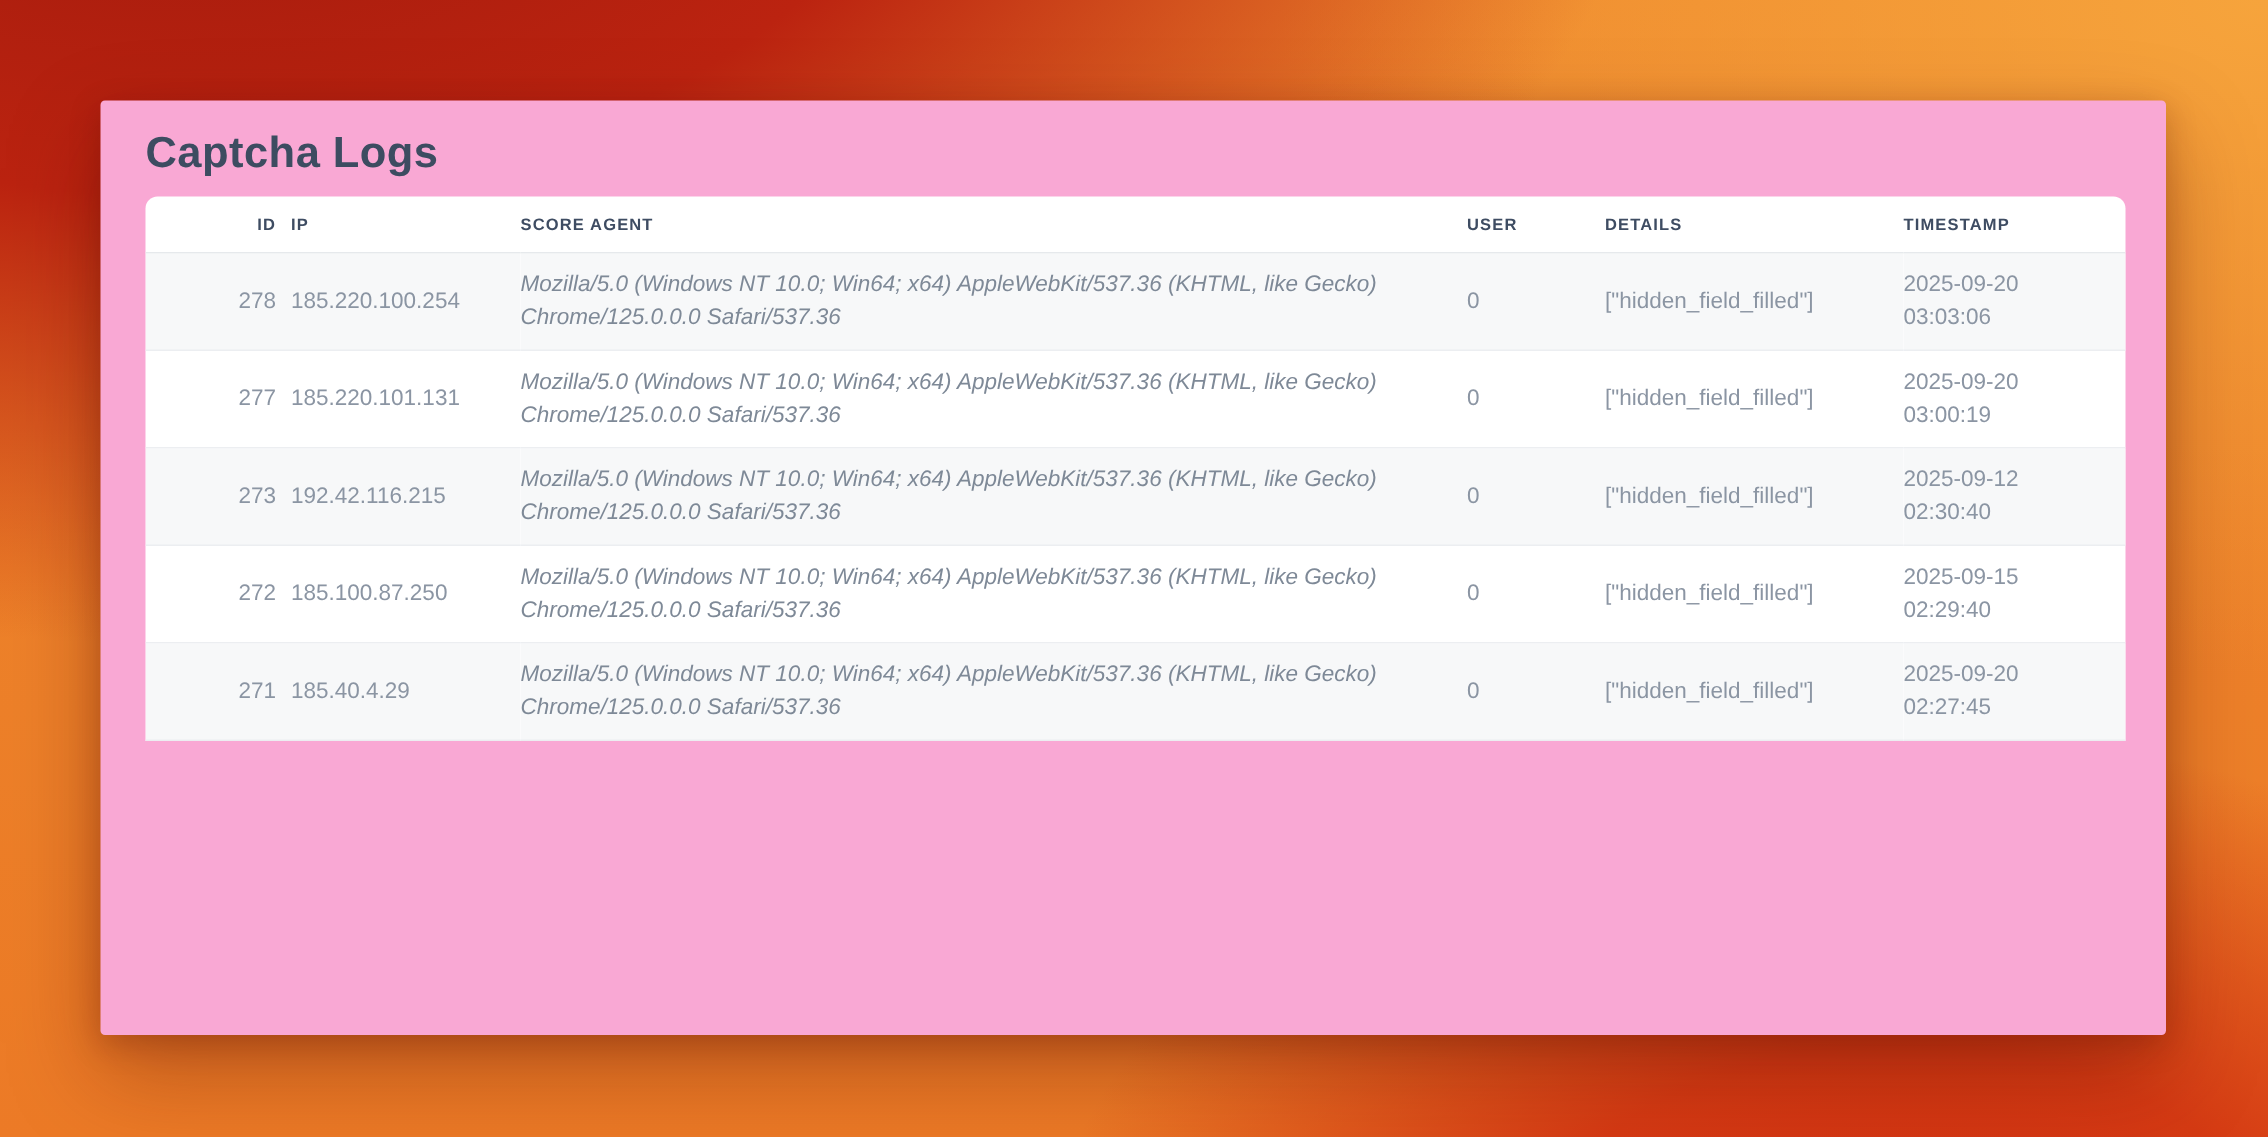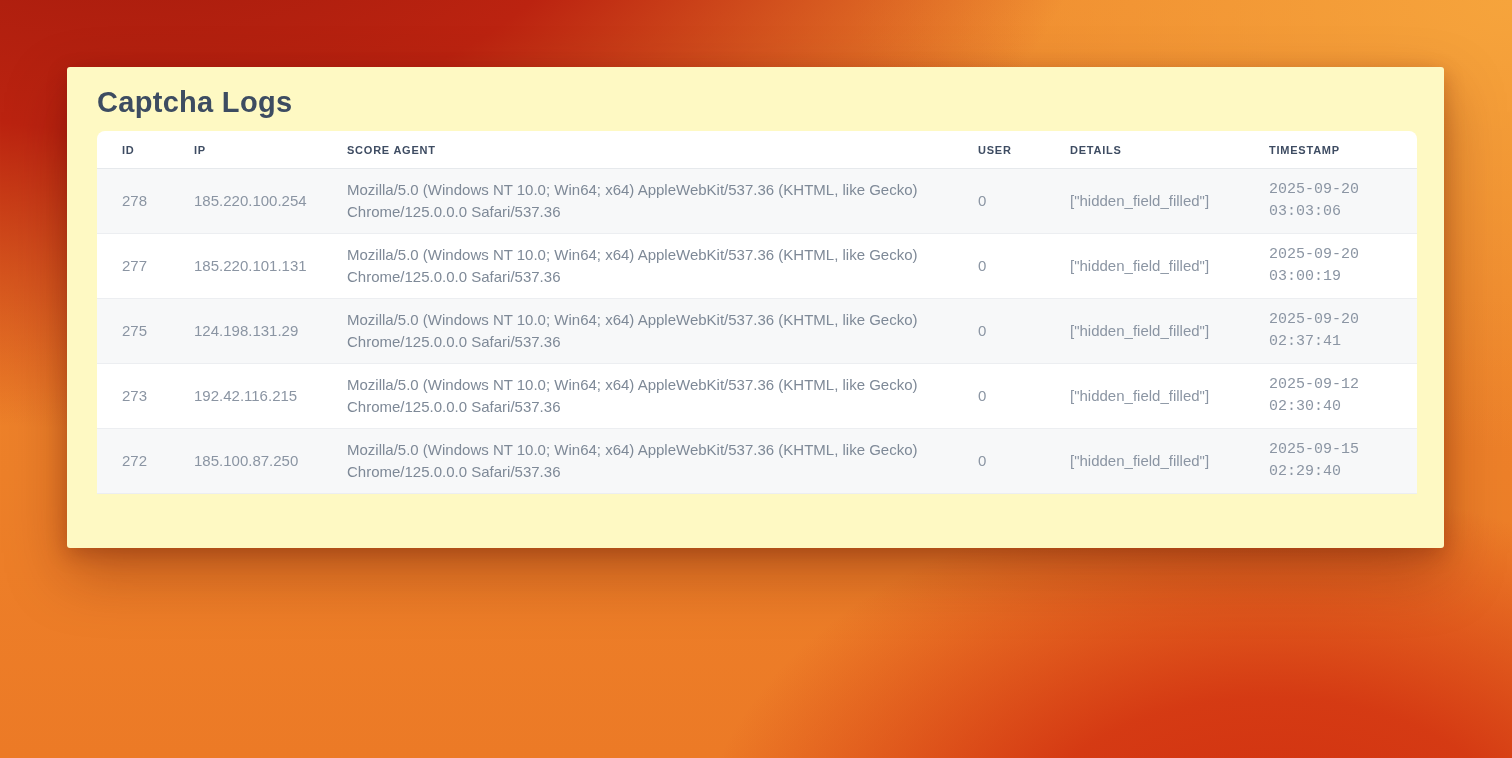--- a/index.html
+++ b/index.html
@@ -14,23 +14,23 @@
       radial-gradient(1050px 700px at 84% 115%, #d12f10 0%, rgba(209,47,16,0.85) 25%, rgba(209,47,16,0) 55%),
       radial-gradient(1600px 1000px at 8% -25%, #9c180c 0%, #bb2310 32%, rgba(187,35,16,0) 62%),
       radial-gradient(1100px 750px at 100% 0%, #f6a43c 0%, rgba(246,164,60,0) 60%),
       linear-gradient(180deg, #ef8a2e 0%, #ec7a26 100%);
   }
   .card {
     position: absolute;
     left: 67px;
     top: 67px;
     width: 1377px;
-    height: 481px;
+    height: 623px;
     box-sizing: border-box;
-    background: #fef9c3;
+    background: #f9a8d4;
     border-radius: 3px;
     overflow: hidden;
     box-shadow: 0 25px 60px rgba(90, 15, 5, 0.35), 0 6px 20px rgba(90, 15, 5, 0.25);
   }
   h1.page-title {
     margin: 17px 0 11px 30px;
     font-size: 29px;
     line-height: 36px;
     font-weight: 600;
     letter-spacing: 0.3px;
@@ -61,23 +61,23 @@
   }
   td {
     padding: 10px 10px 10px 0;
     font-size: 15px;
     line-height: 22px;
     color: #8b95a3;
     border-bottom: 1px solid #eceef1;
     vertical-align: middle;
     overflow: hidden;
   }
-  th:first-child, td:first-child { padding-left: 25px; }
-  td.c-ua { color: #7e8997; }
-  td.c-ts { padding-right: 30px; font-family: Liberation Mono, monospace; }
+  th:first-child, td:first-child { padding-left: 25px; text-align: right; }
+  td.c-ua { color: #7e8997; font-style: italic; }
+  td.c-ts { padding-right: 30px; }
   tbody tr:nth-child(odd) { background: #f7f8f9; }
 </style>
 </head>
 <body>
 
 <main class="card">
   <h1 class="page-title">Captcha Logs</h1>
   <div class="table-wrap">
     <table>
       <colgroup>
@@ -109,39 +109,39 @@
   </tr>
           <tr>
     <td class="c-id">277</td>
     <td class="c-ip">185.220.101.131</td>
     <td class="c-ua">Mozilla/5.0 (Windows NT 10.0; Win64; x64) AppleWebKit/537.36 (KHTML, like Gecko) Chrome/125.0.0.0 Safari/537.36</td>
     <td class="c-score">0</td>
     <td class="c-details">["hidden_field_filled"]</td>
     <td class="c-ts">2025-09-20 03:00:19</td>
   </tr>
           <tr>
-    <td class="c-id">275</td>
-    <td class="c-ip">124.198.131.29</td>
-    <td class="c-ua">Mozilla/5.0 (Windows NT 10.0; Win64; x64) AppleWebKit/537.36 (KHTML, like Gecko) Chrome/125.0.0.0 Safari/537.36</td>
-    <td class="c-score">0</td>
-    <td class="c-details">["hidden_field_filled"]</td>
-    <td class="c-ts">2025-09-20 02:37:41</td>
-  </tr>
-          <tr>
     <td class="c-id">273</td>
     <td class="c-ip">192.42.116.215</td>
     <td class="c-ua">Mozilla/5.0 (Windows NT 10.0; Win64; x64) AppleWebKit/537.36 (KHTML, like Gecko) Chrome/125.0.0.0 Safari/537.36</td>
     <td class="c-score">0</td>
     <td class="c-details">["hidden_field_filled"]</td>
     <td class="c-ts">2025-09-12 02:30:40</td>
   </tr>
           <tr>
     <td class="c-id">272</td>
     <td class="c-ip">185.100.87.250</td>
     <td class="c-ua">Mozilla/5.0 (Windows NT 10.0; Win64; x64) AppleWebKit/537.36 (KHTML, like Gecko) Chrome/125.0.0.0 Safari/537.36</td>
     <td class="c-score">0</td>
     <td class="c-details">["hidden_field_filled"]</td>
     <td class="c-ts">2025-09-15 02:29:40</td>
   </tr>
+          <tr>
+    <td class="c-id">271</td>
+    <td class="c-ip">185.40.4.29</td>
+    <td class="c-ua">Mozilla/5.0 (Windows NT 10.0; Win64; x64) AppleWebKit/537.36 (KHTML, like Gecko) Chrome/125.0.0.0 Safari/537.36</td>
+    <td class="c-score">0</td>
+    <td class="c-details">["hidden_field_filled"]</td>
+    <td class="c-ts">2025-09-20 02:27:45</td>
+  </tr>
         </tbody>
     </table>
   </div>
 </main>
 
 </body></html>

